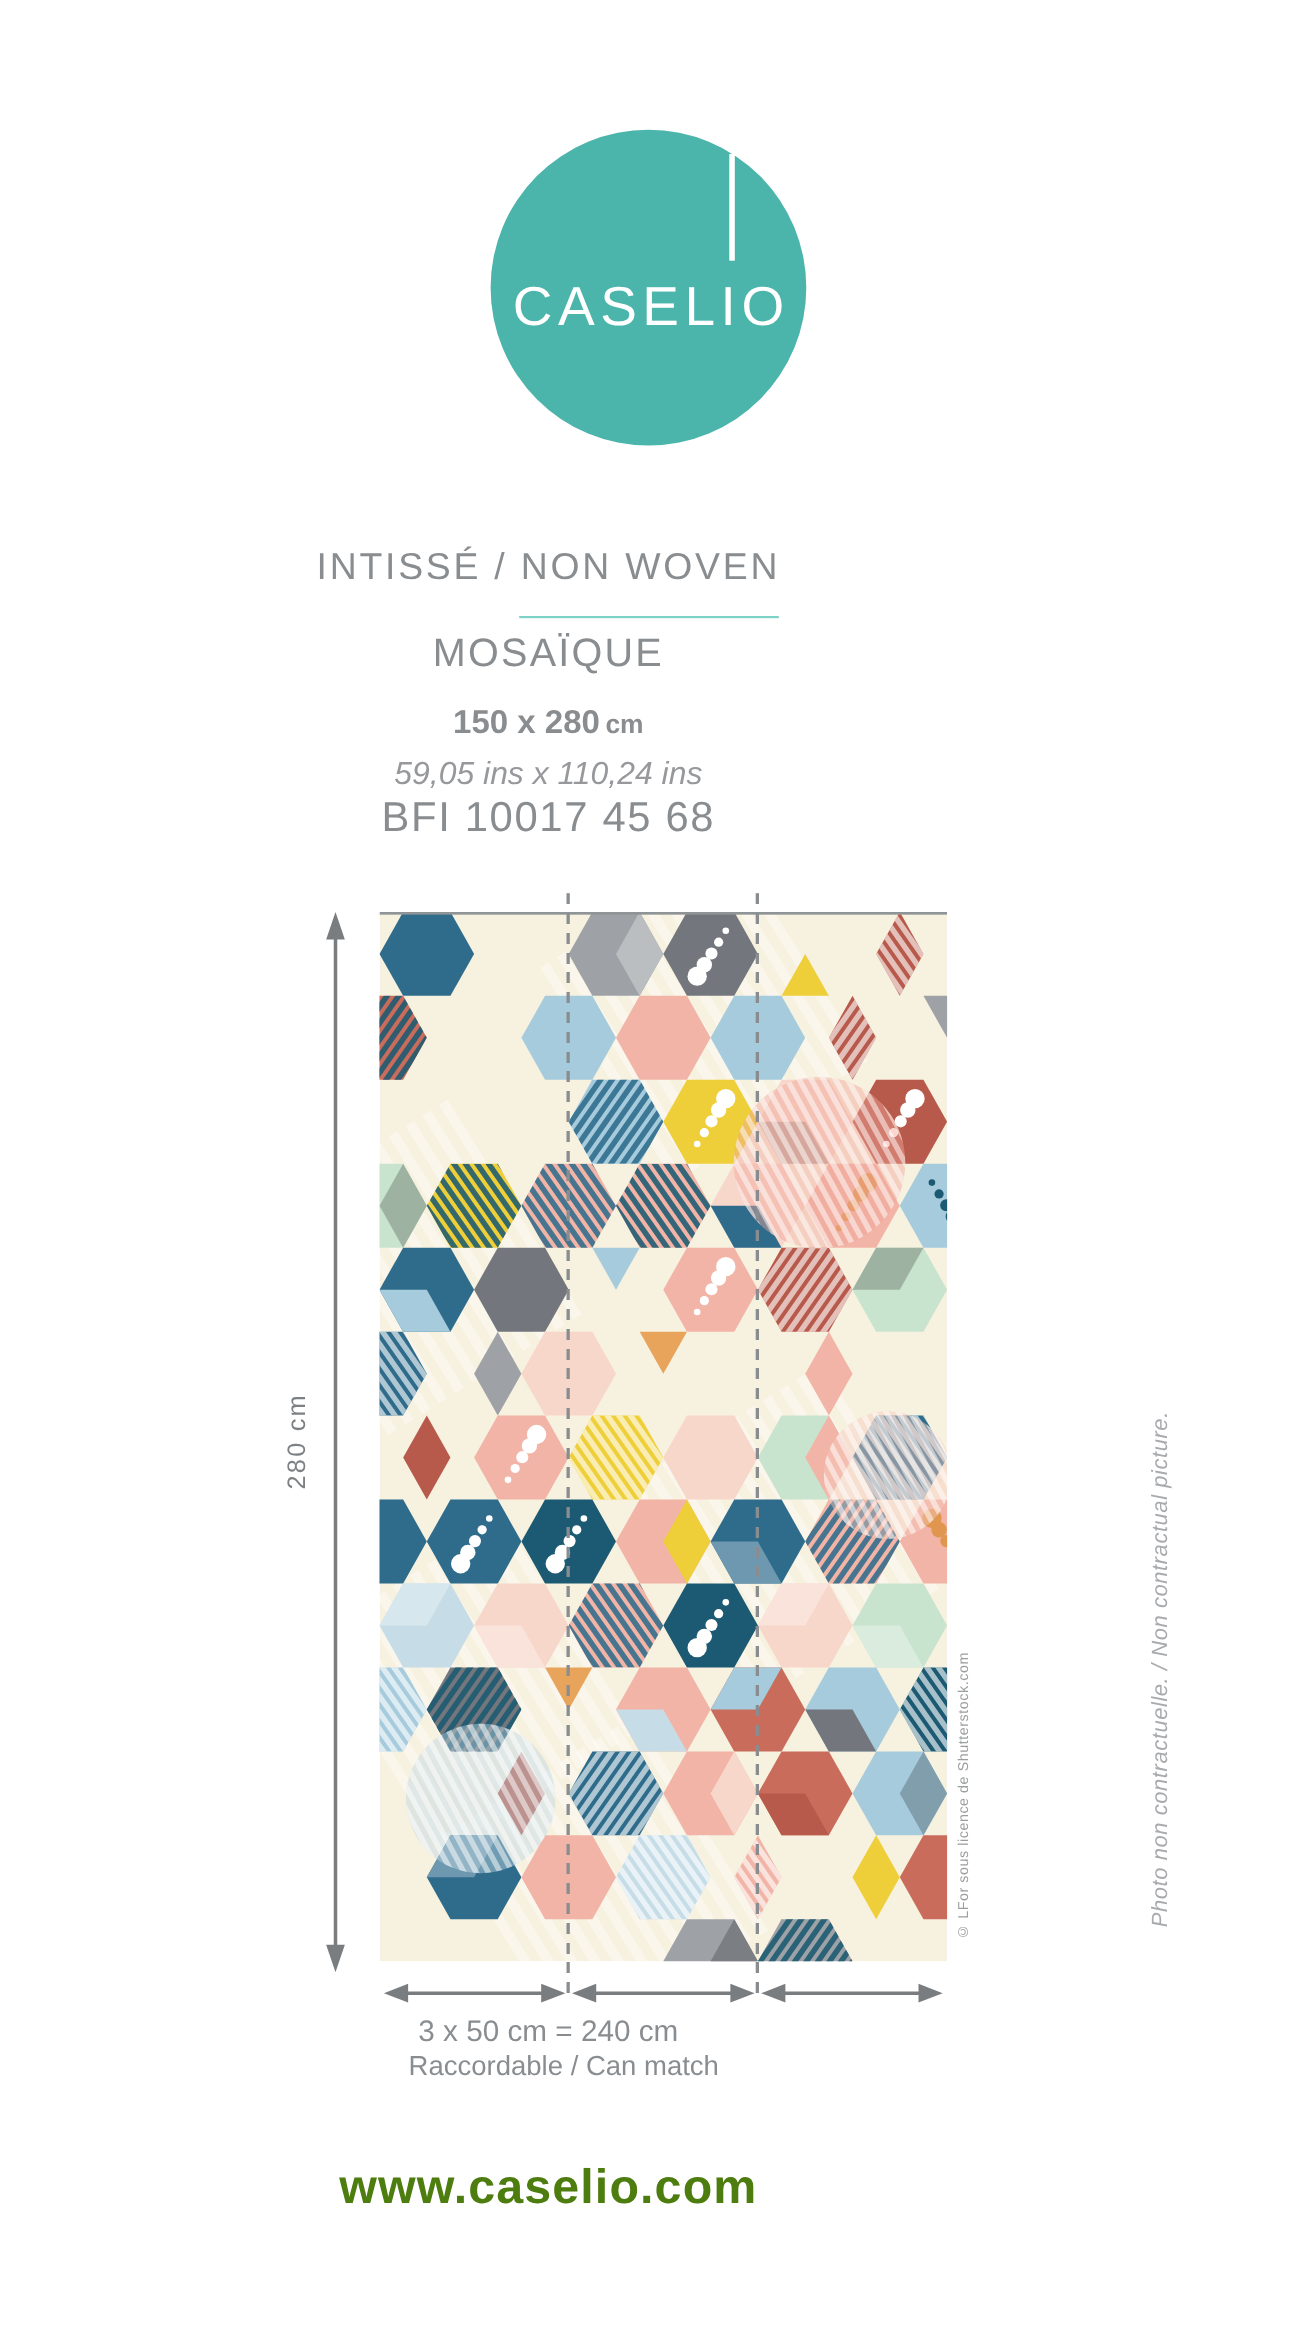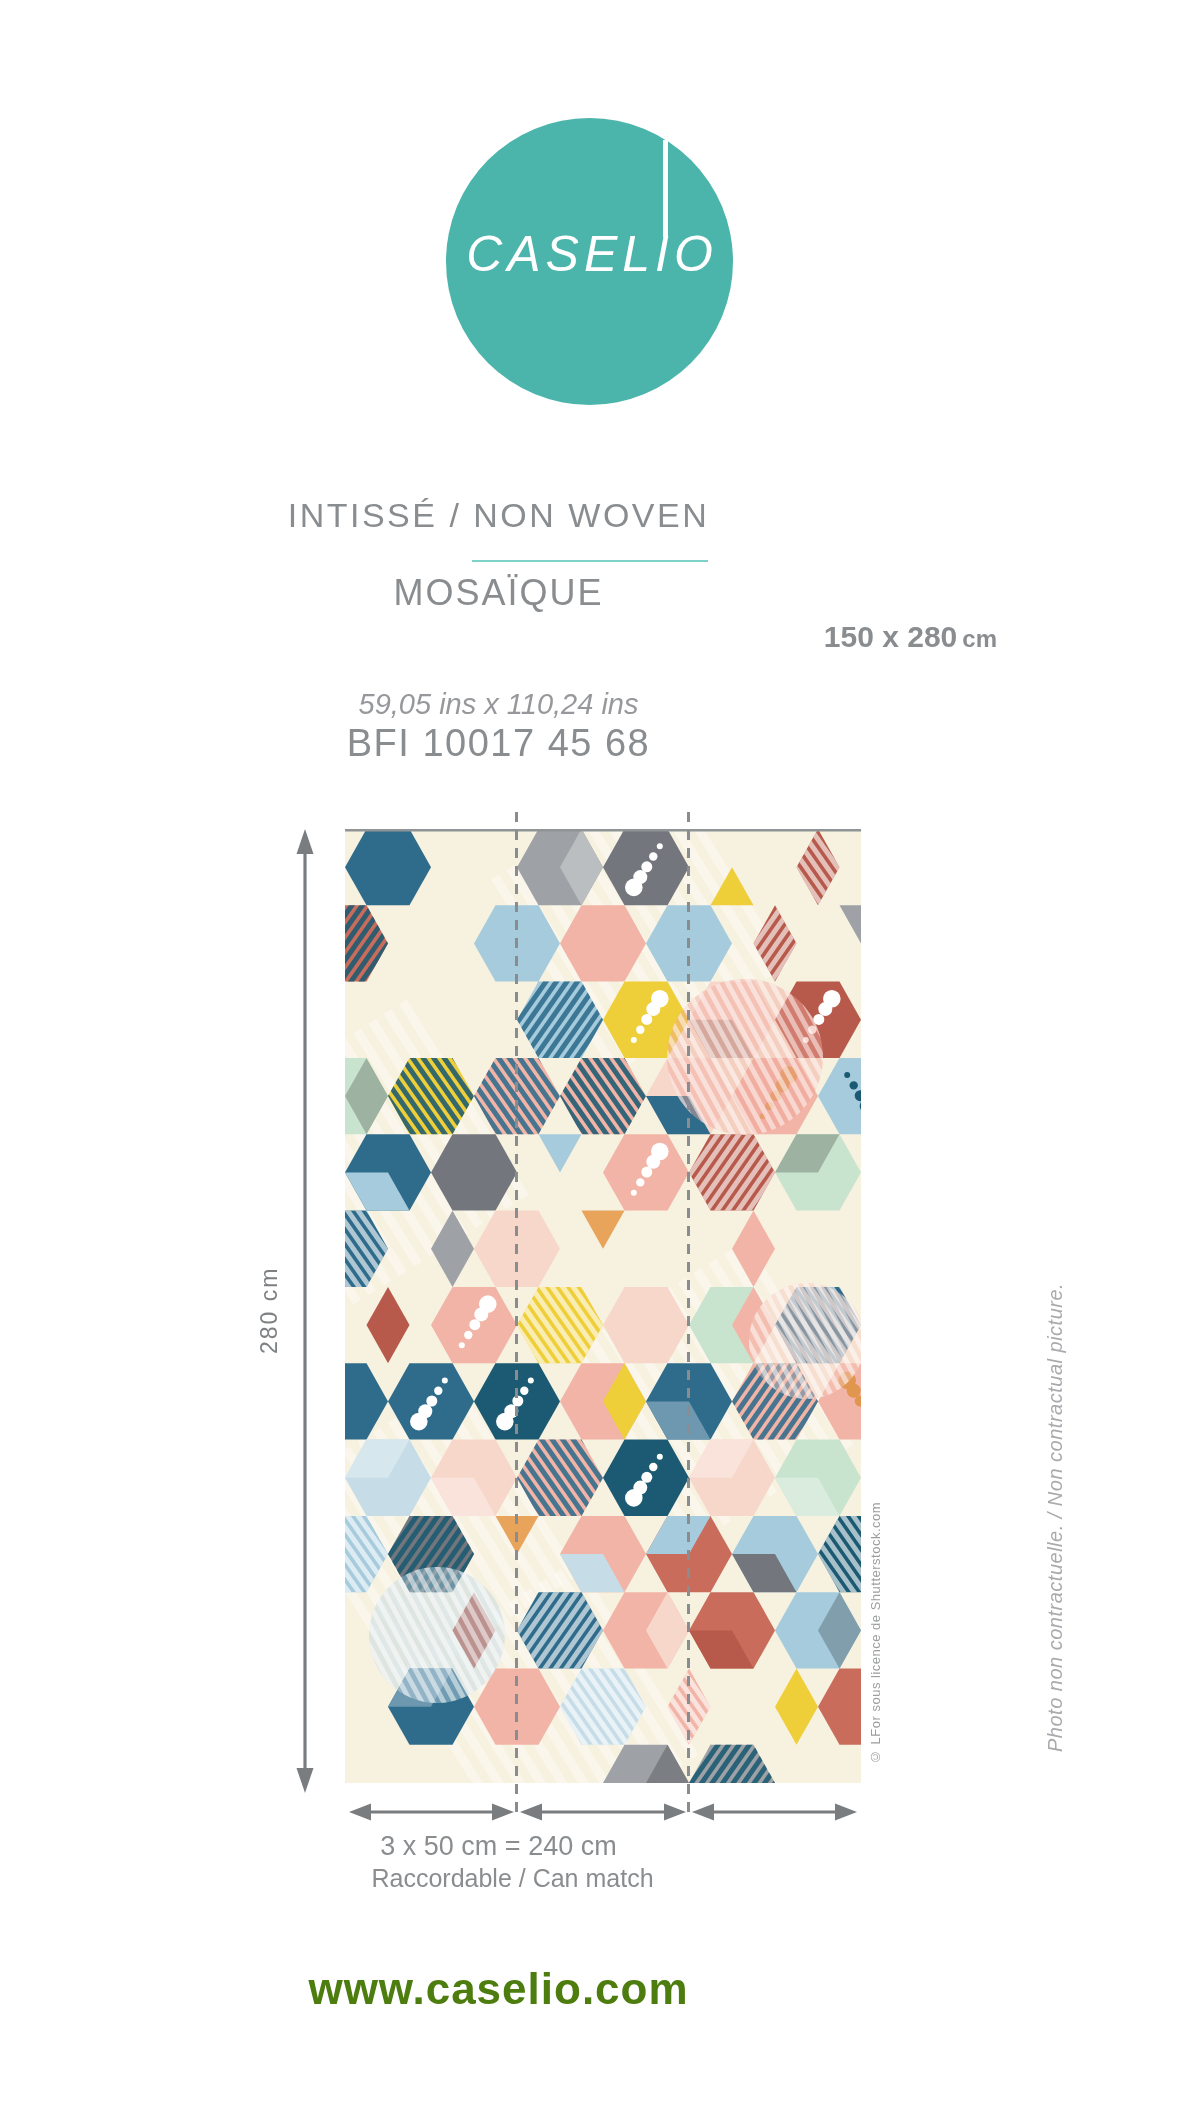--- a/index.html
+++ b/index.html
@@ -2,27 +2,27 @@
 <html><head>
 <meta charset="utf-8">
 <style>
   html,body{margin:0;padding:0;background:#ffffff;}
   .page{position:relative;width:1181px;height:2126px;background:#ffffff;overflow:hidden;
         font-family:"Liberation Sans", sans-serif;}
   .ctext{position:absolute;left:0;width:997px;text-align:center;color:#8A8D90;}
   
   .logo-circle{position:absolute;left:446px;top:118px;width:287px;height:287px;border-radius:50%;background:#4BB5AB;}
   .logo-line{position:absolute;left:663px;top:140px;width:5px;height:97px;background:#ffffff;}
-  .logo-text{position:absolute;left:446px;top:228px;width:287px;text-align:center;color:#ffffff;
-             font-size:50px;line-height:52px;font-weight:500;letter-spacing:5px;padding-left:5px;box-sizing:border-box;font-style:italic;}
+  .logo-text{position:absolute;left:446px;top:252px;width:287px;text-align:center;color:#ffffff;
+             font-size:50px;line-height:52px;font-weight:500;letter-spacing:5px;padding-left:5px;box-sizing:border-box;}
   
   .material{top:496px;font-size:34px;letter-spacing:2.5px;font-weight:400;}
   .divider{position:absolute;left:472px;top:560px;width:236px;height:2px;background:#7FD2C8;}
   .pname{top:572px;font-size:36px;letter-spacing:2px;font-weight:500;}
-  .size-cm{top:620px;font-size:30px;font-weight:700;text-align:right;}
+  .size-cm{top:640px;font-size:30px;font-weight:700;}
   .size-cm .unit{font-size:24px;font-weight:600;margin-left:5px;}
   .size-ins{top:688px;font-size:29px;font-style:italic;color:#96989B;font-weight:400;}
   .ref{top:722px;font-size:38px;font-weight:400;letter-spacing:1.5px;}
   
   .mosaic{position:absolute;left:345px;top:829px;width:516px;height:954px;z-index:1;display:block;}
   .dash{position:absolute;top:812px;width:3px;height:1008px;z-index:3;
         background:repeating-linear-gradient(180deg,#8A8D90 0 10px,transparent 10px 18px);}
   .dash1{left:515px;} .dash2{left:687px;}
   .v-arrow{position:absolute;left:294px;top:827px;width:22px;height:968px;z-index:4;}
   .h-arrows{position:absolute;left:345px;top:1797px;width:516px;height:30px;z-index:4;}

